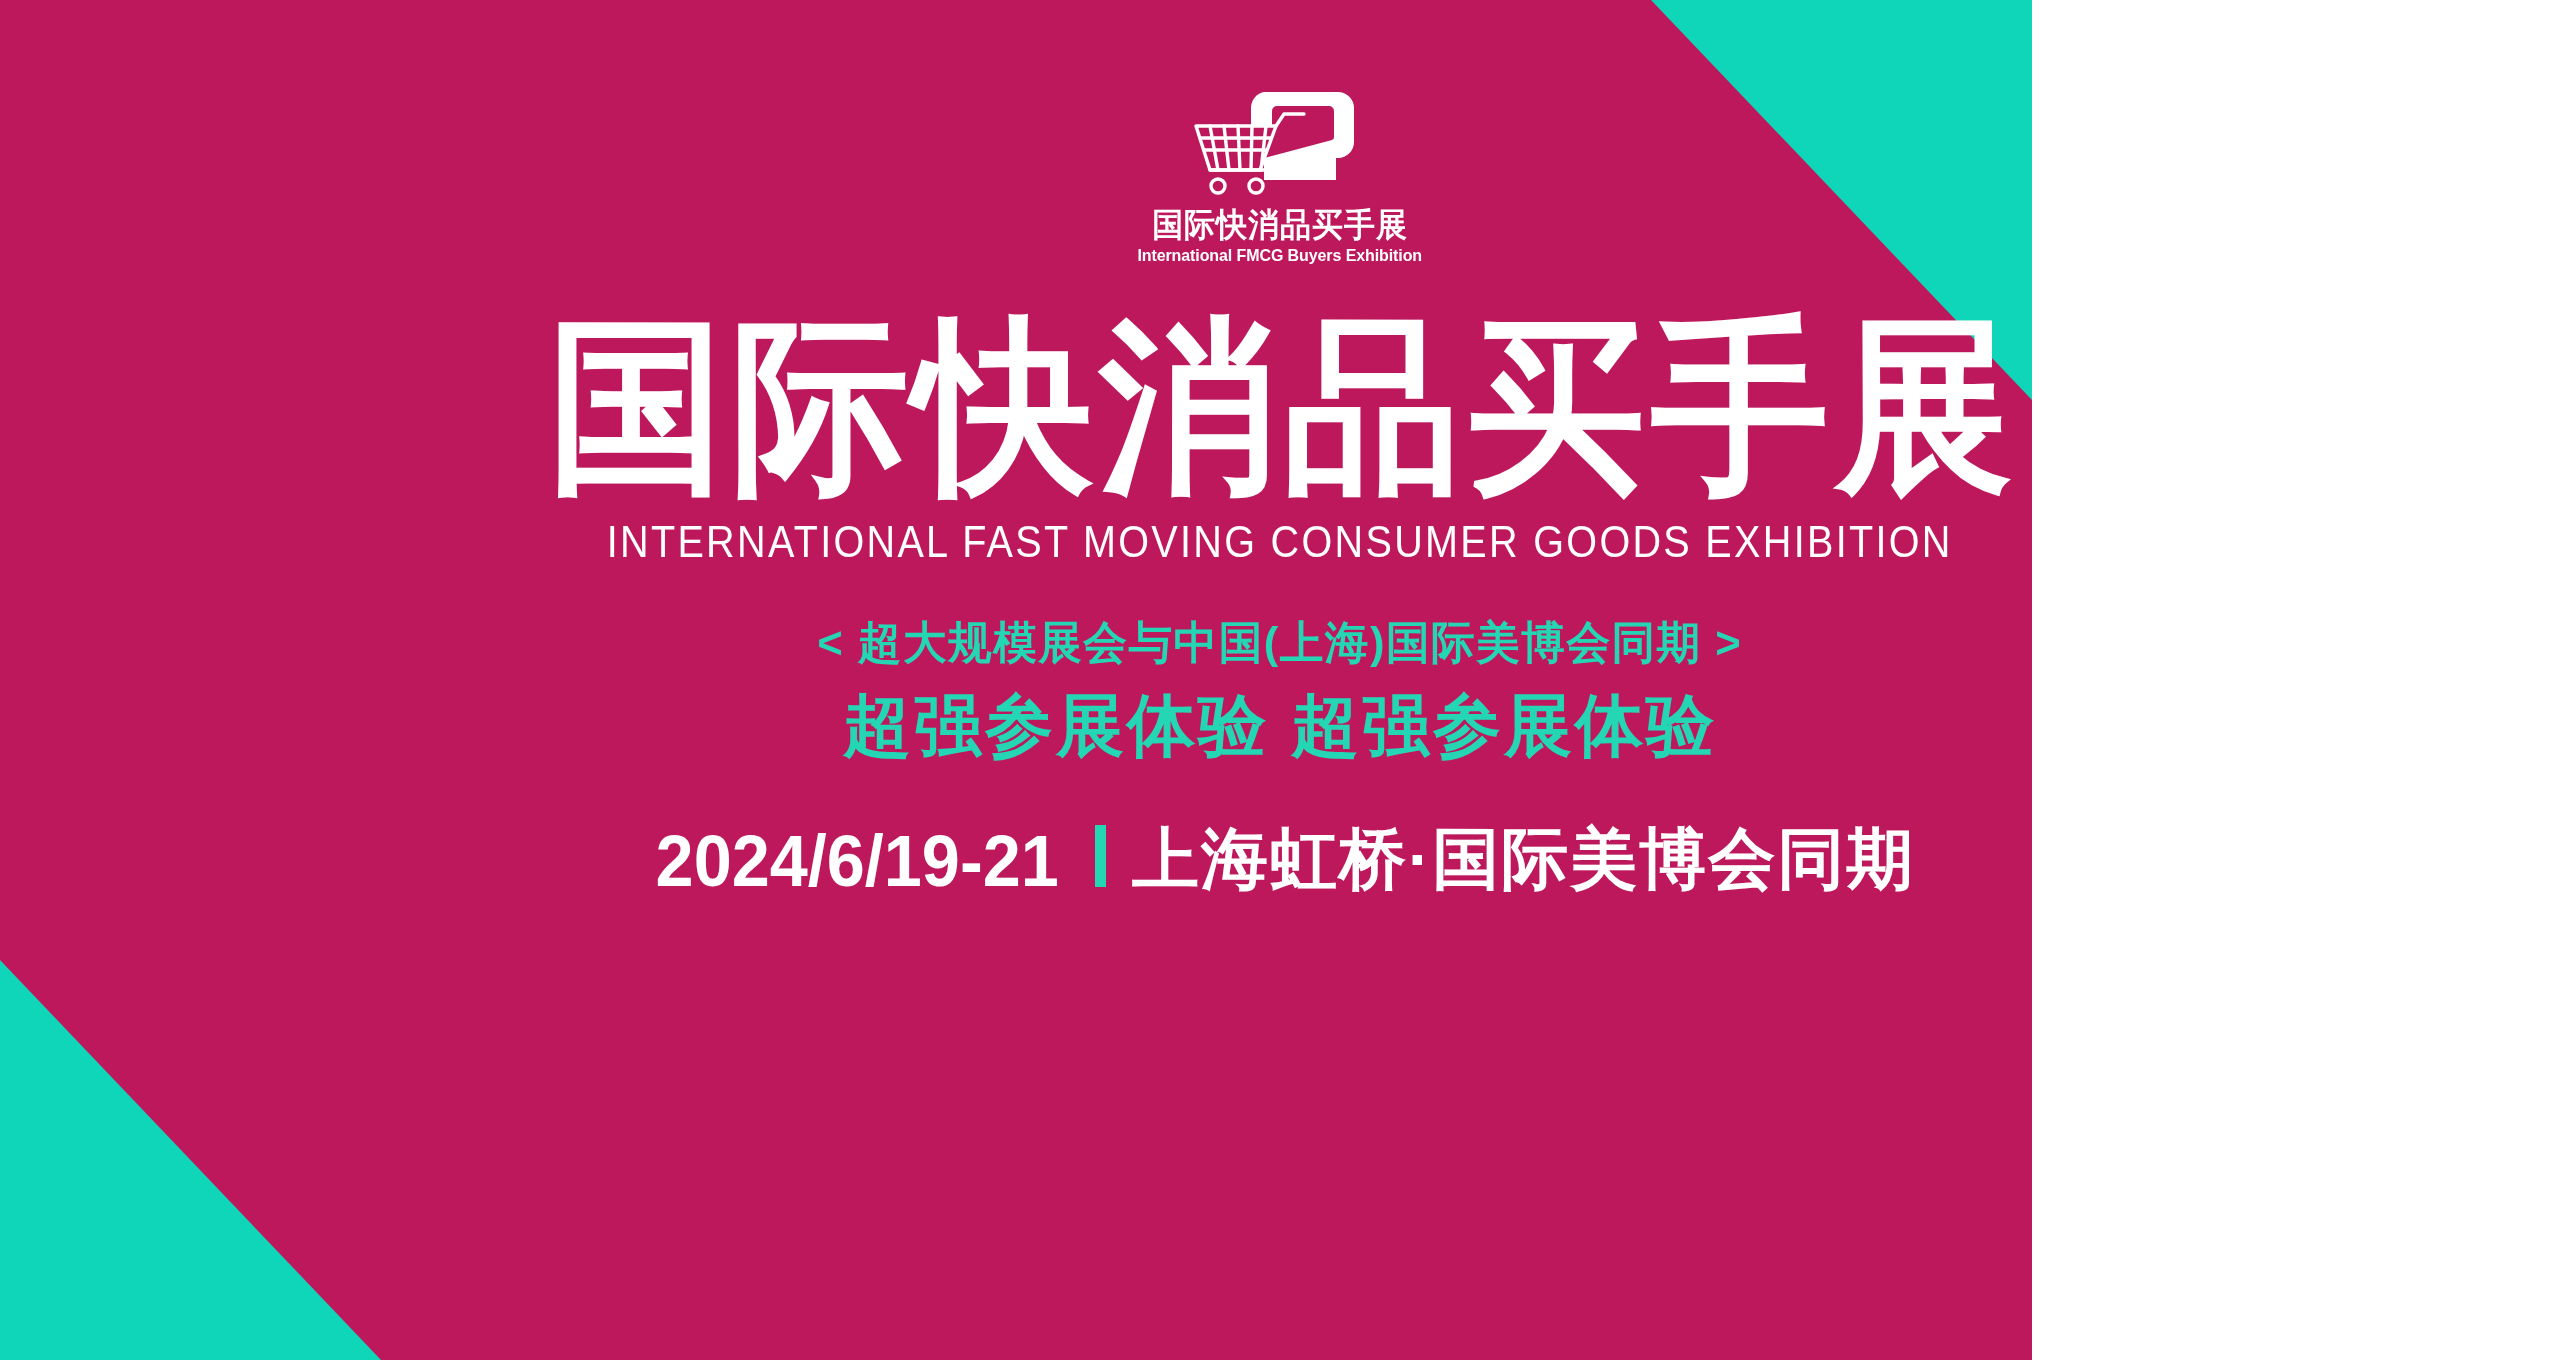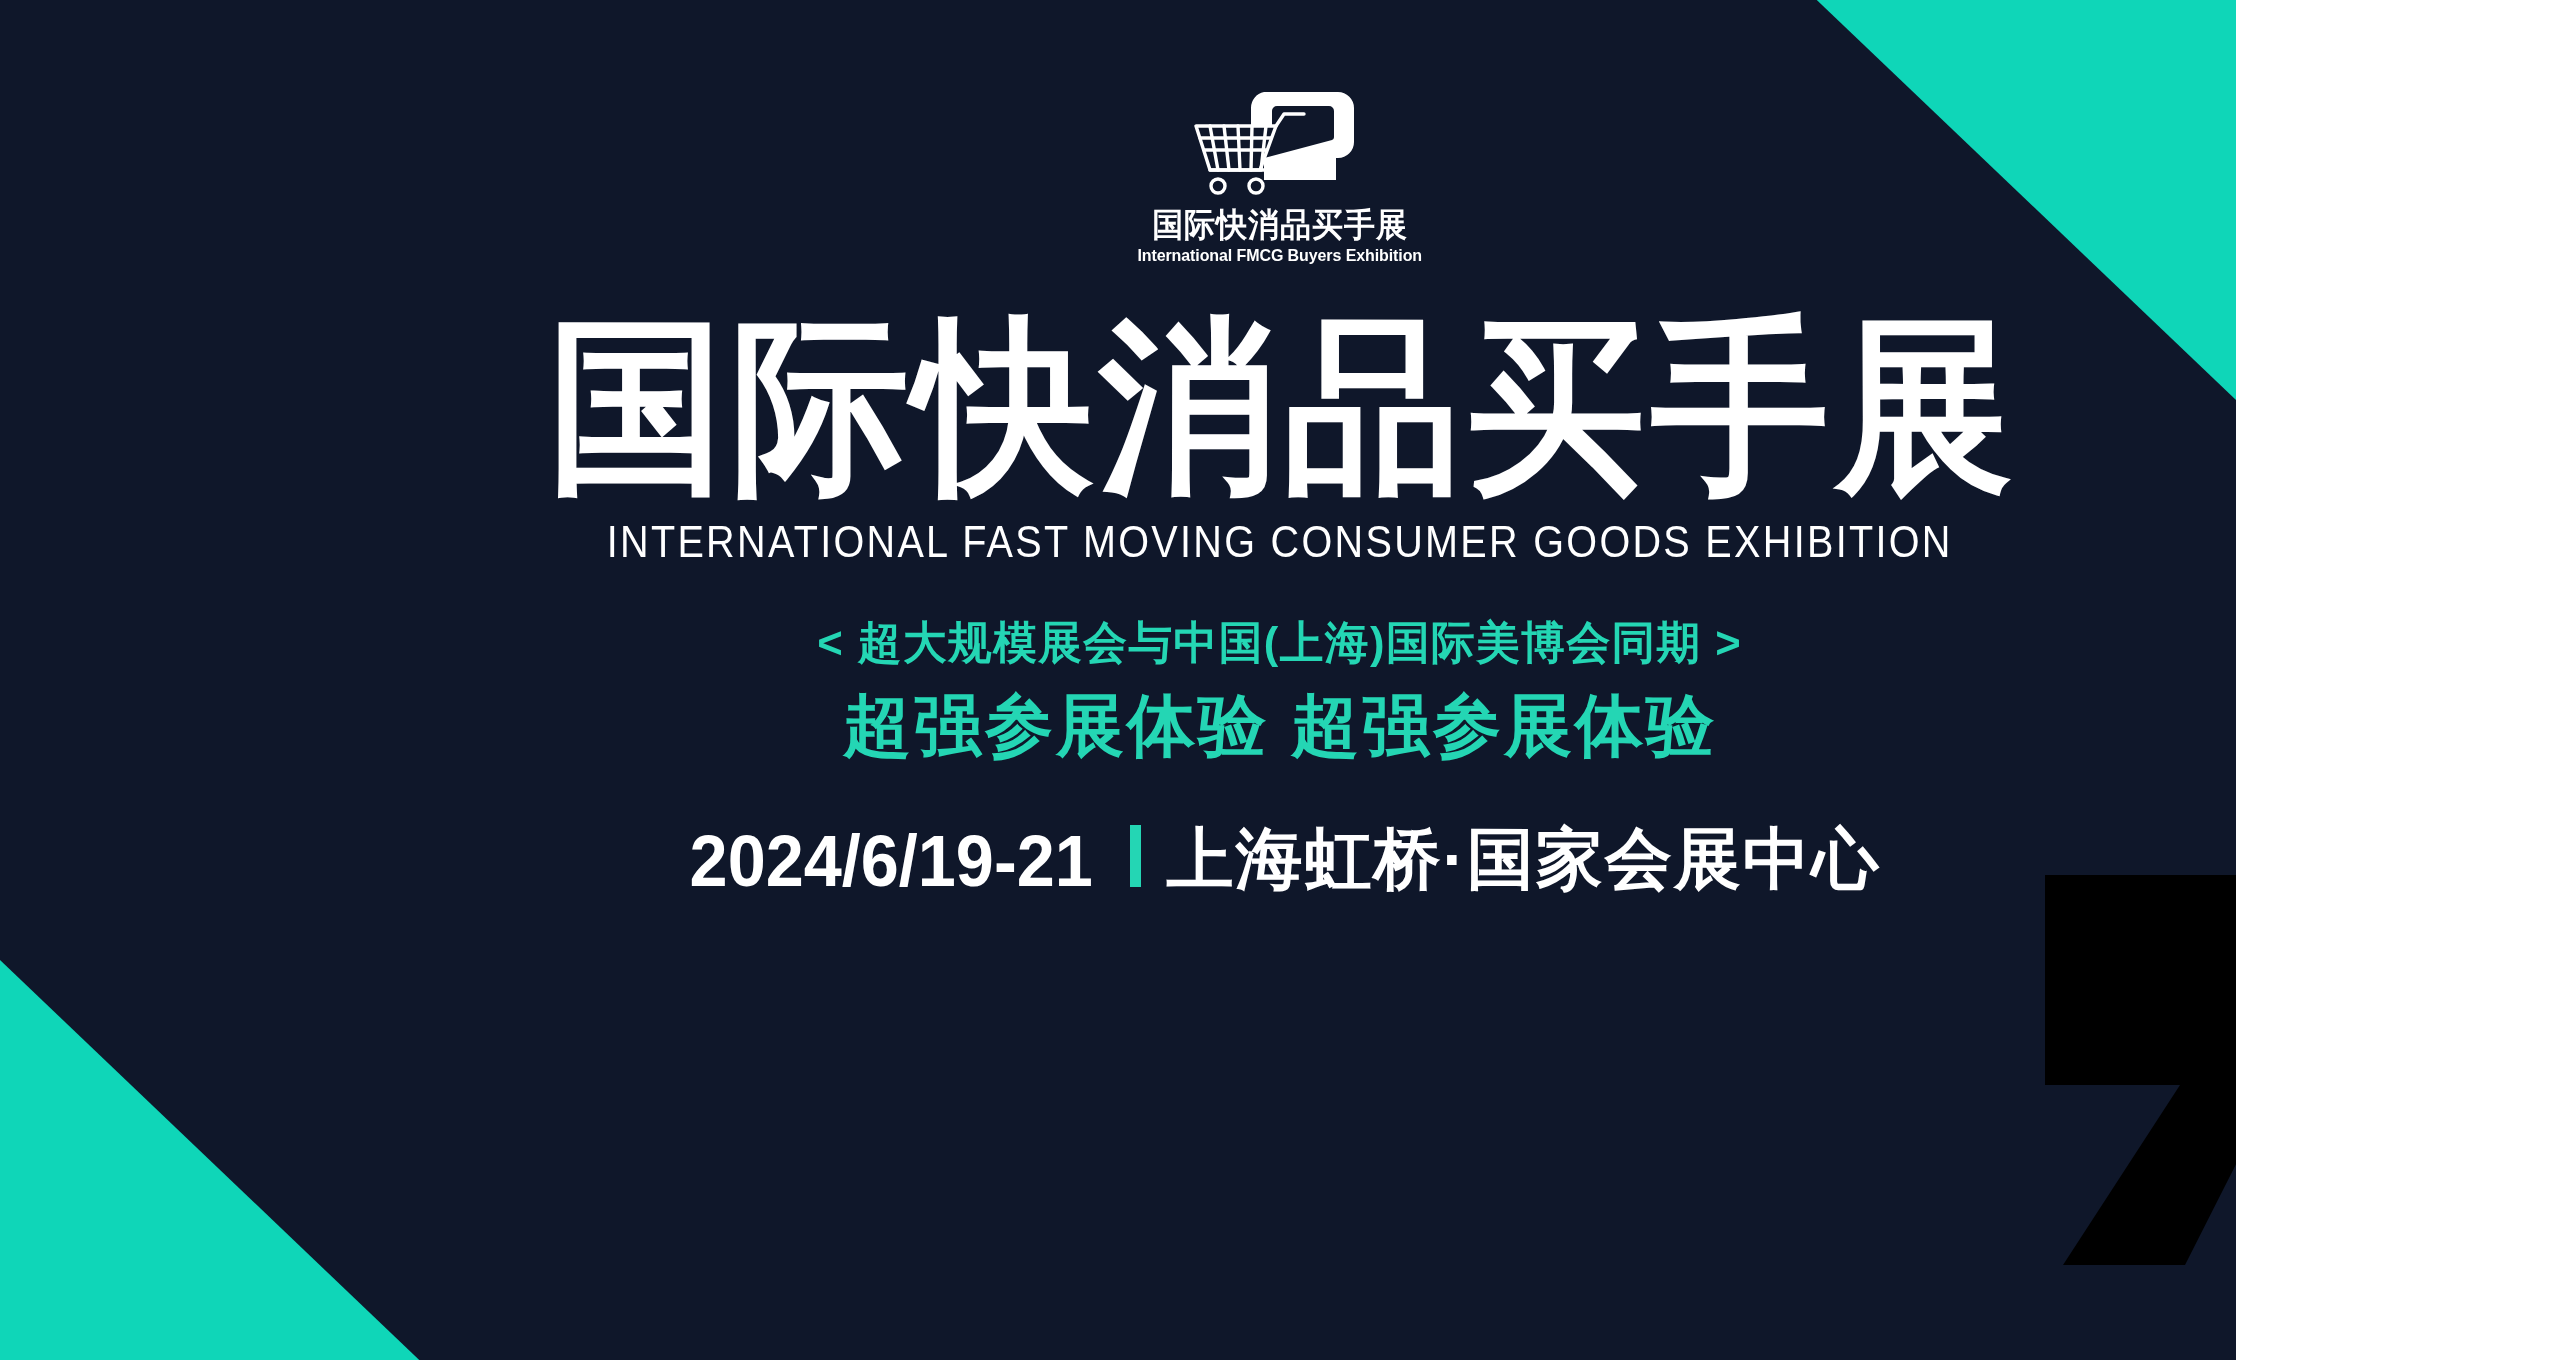--- a/index.html
+++ b/index.html
@@ -4,24 +4,24 @@
 <title>International FMCG Buyers Exhibition Banner</title>
 <style>
   html, body {
     margin: 0;
     padding: 0;
     background: #ffffff;
   }
 
   .banner {
     position: relative;
-    width: 2236px;
+    width: 2032px;
     height: 1360px;
     overflow: hidden;
-    background: #0f172a;
+    background: #be185d;
     font-family: "Liberation Sans", "DejaVu Sans", sans-serif;
     user-select: none;
   }
 
   
   .corner-svg {
     position: absolute;
     inset: 0;
     width: 100%;
     height: 100%;
@@ -219,17 +219,17 @@
 
     <div class="headline-en">INTERNATIONAL FAST MOVING CONSUMER GOODS EXHIBITION</div>
 
     <div class="sub-bracket">&lt; 超大规模展会与中国(上海)国际美博会同期 &gt;</div>
 
     <div class="sub-slogan">超强参展体验 超强参展体验</div>
 
     <div class="datebar">
       <span class="date-text">2024/6/19-21</span>
       <span class="date-divider"></span>
-      <span class="venue-text">上海虹桥·国家会展中心</span>
+      <span class="venue-text">上海虹桥·国际美博会同期</span>
     </div>
 
   </div>
 </div>
 
 </body></html>

